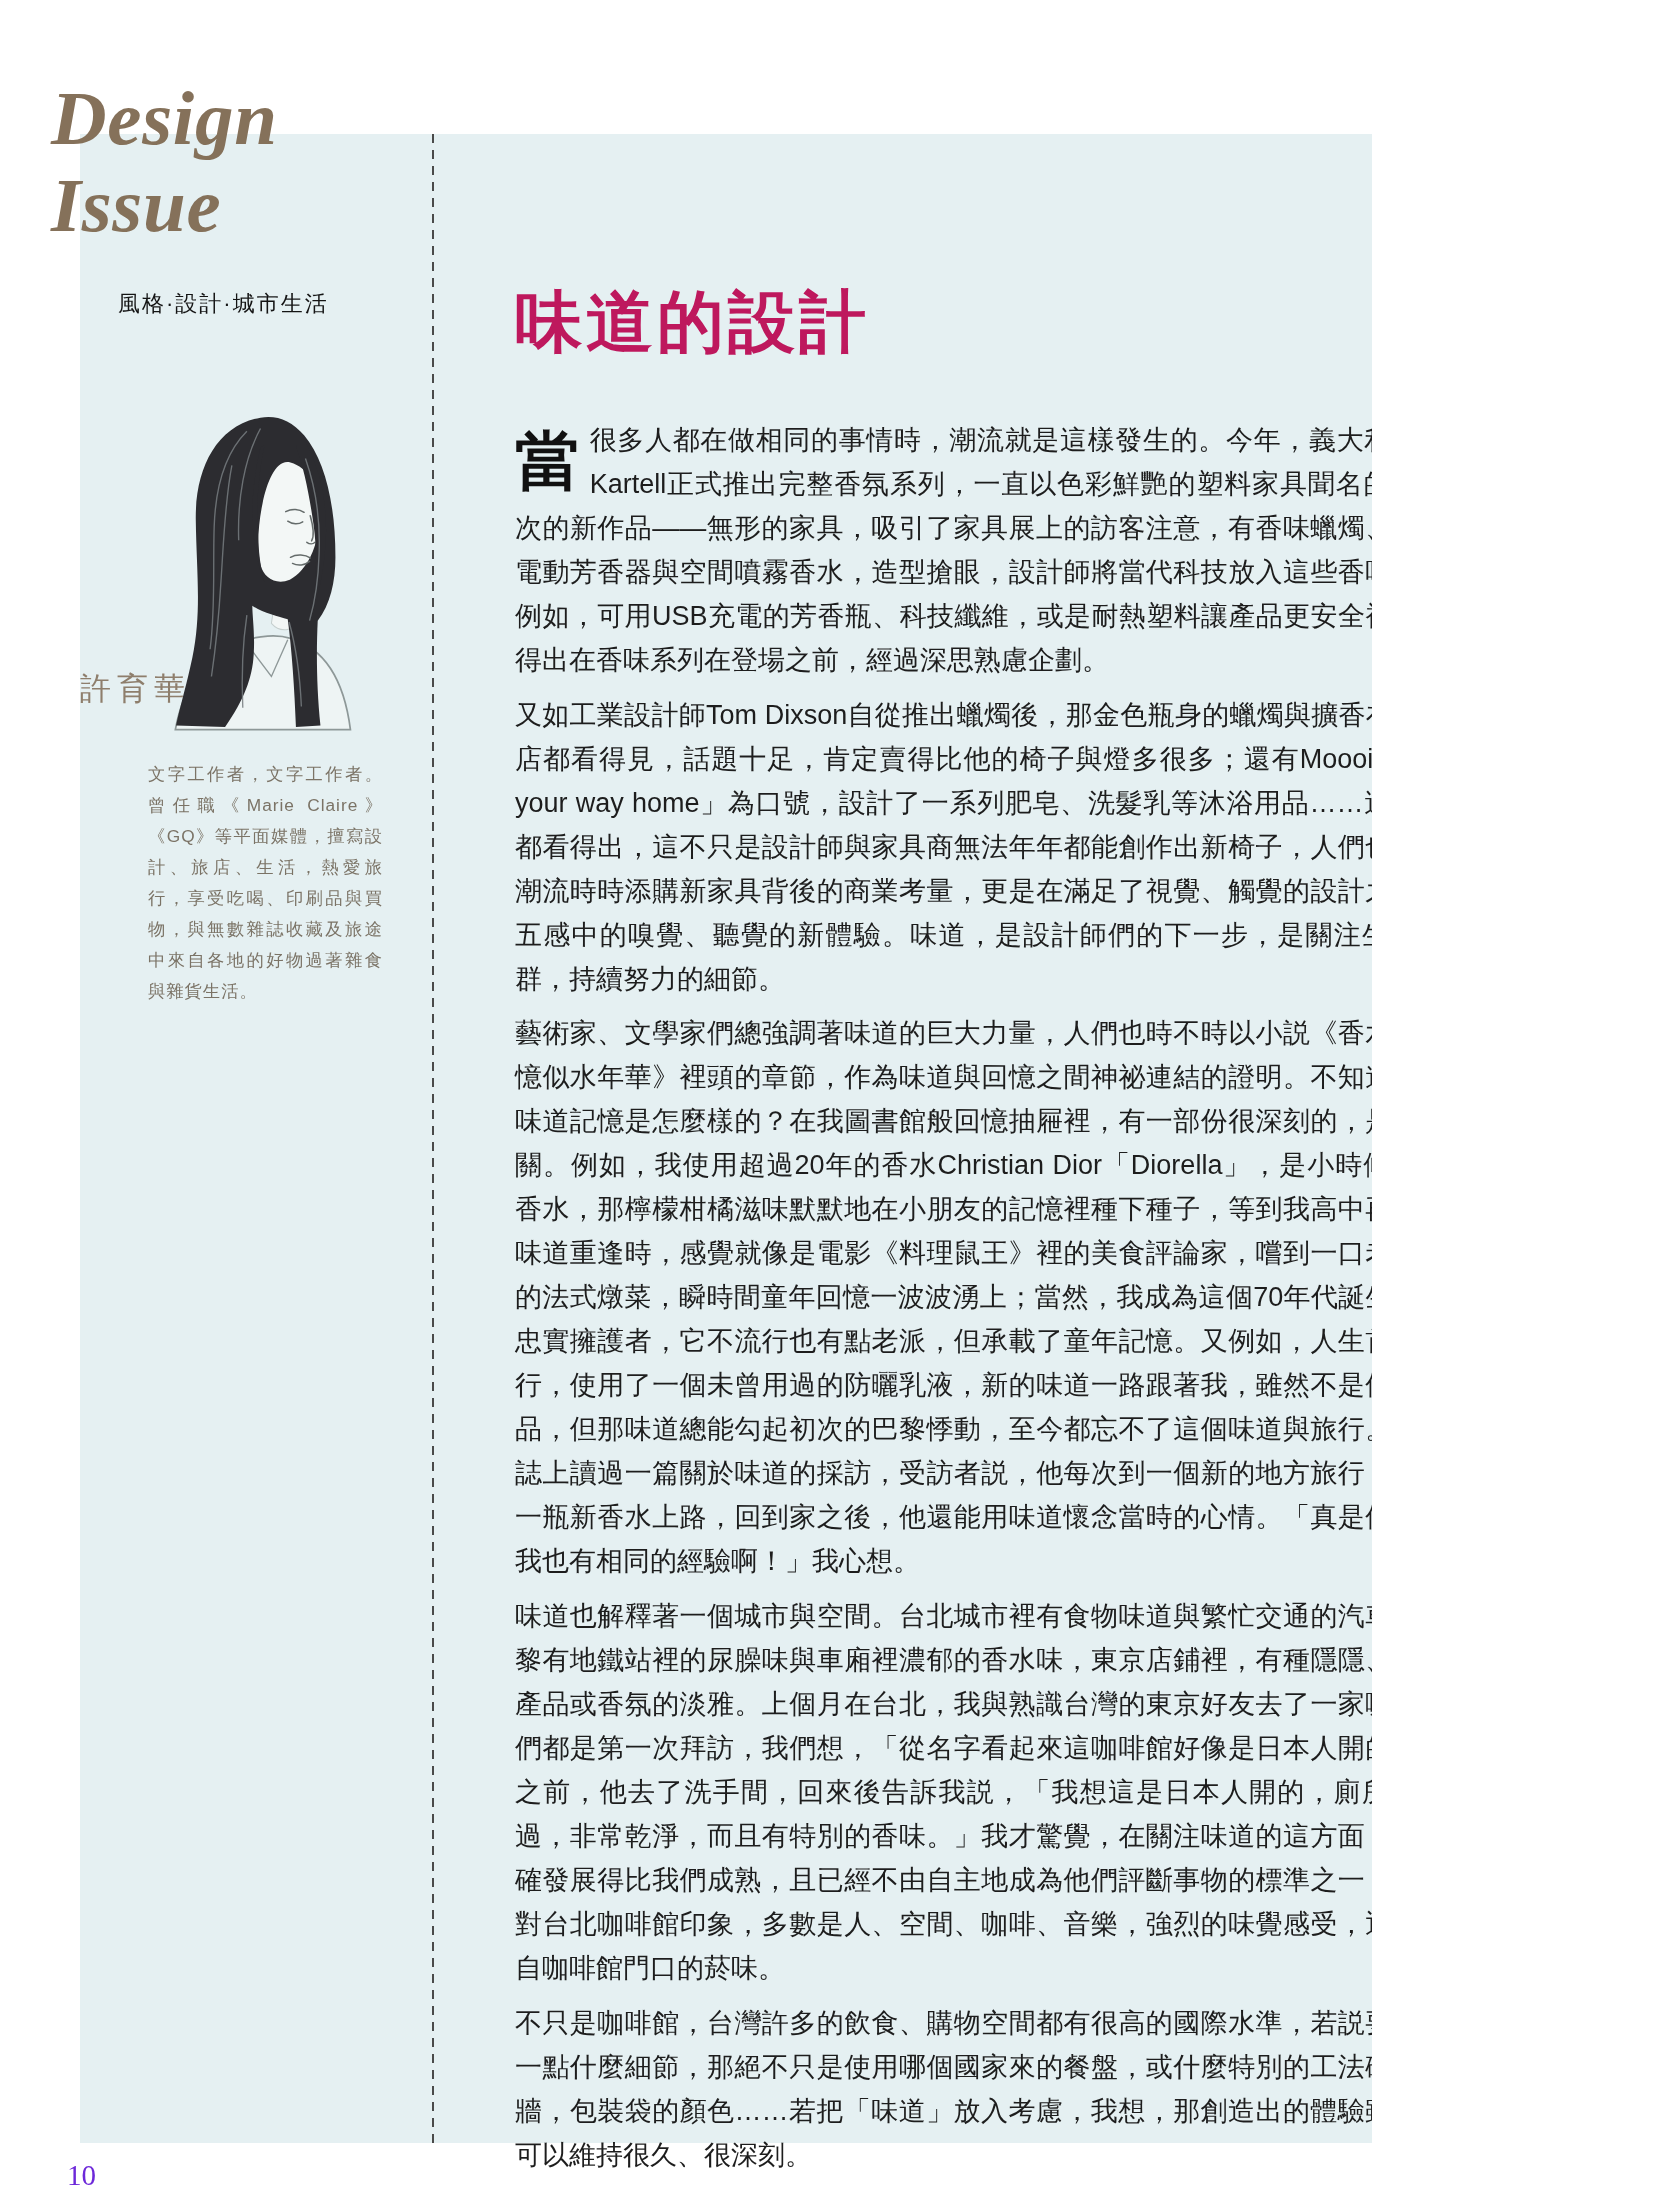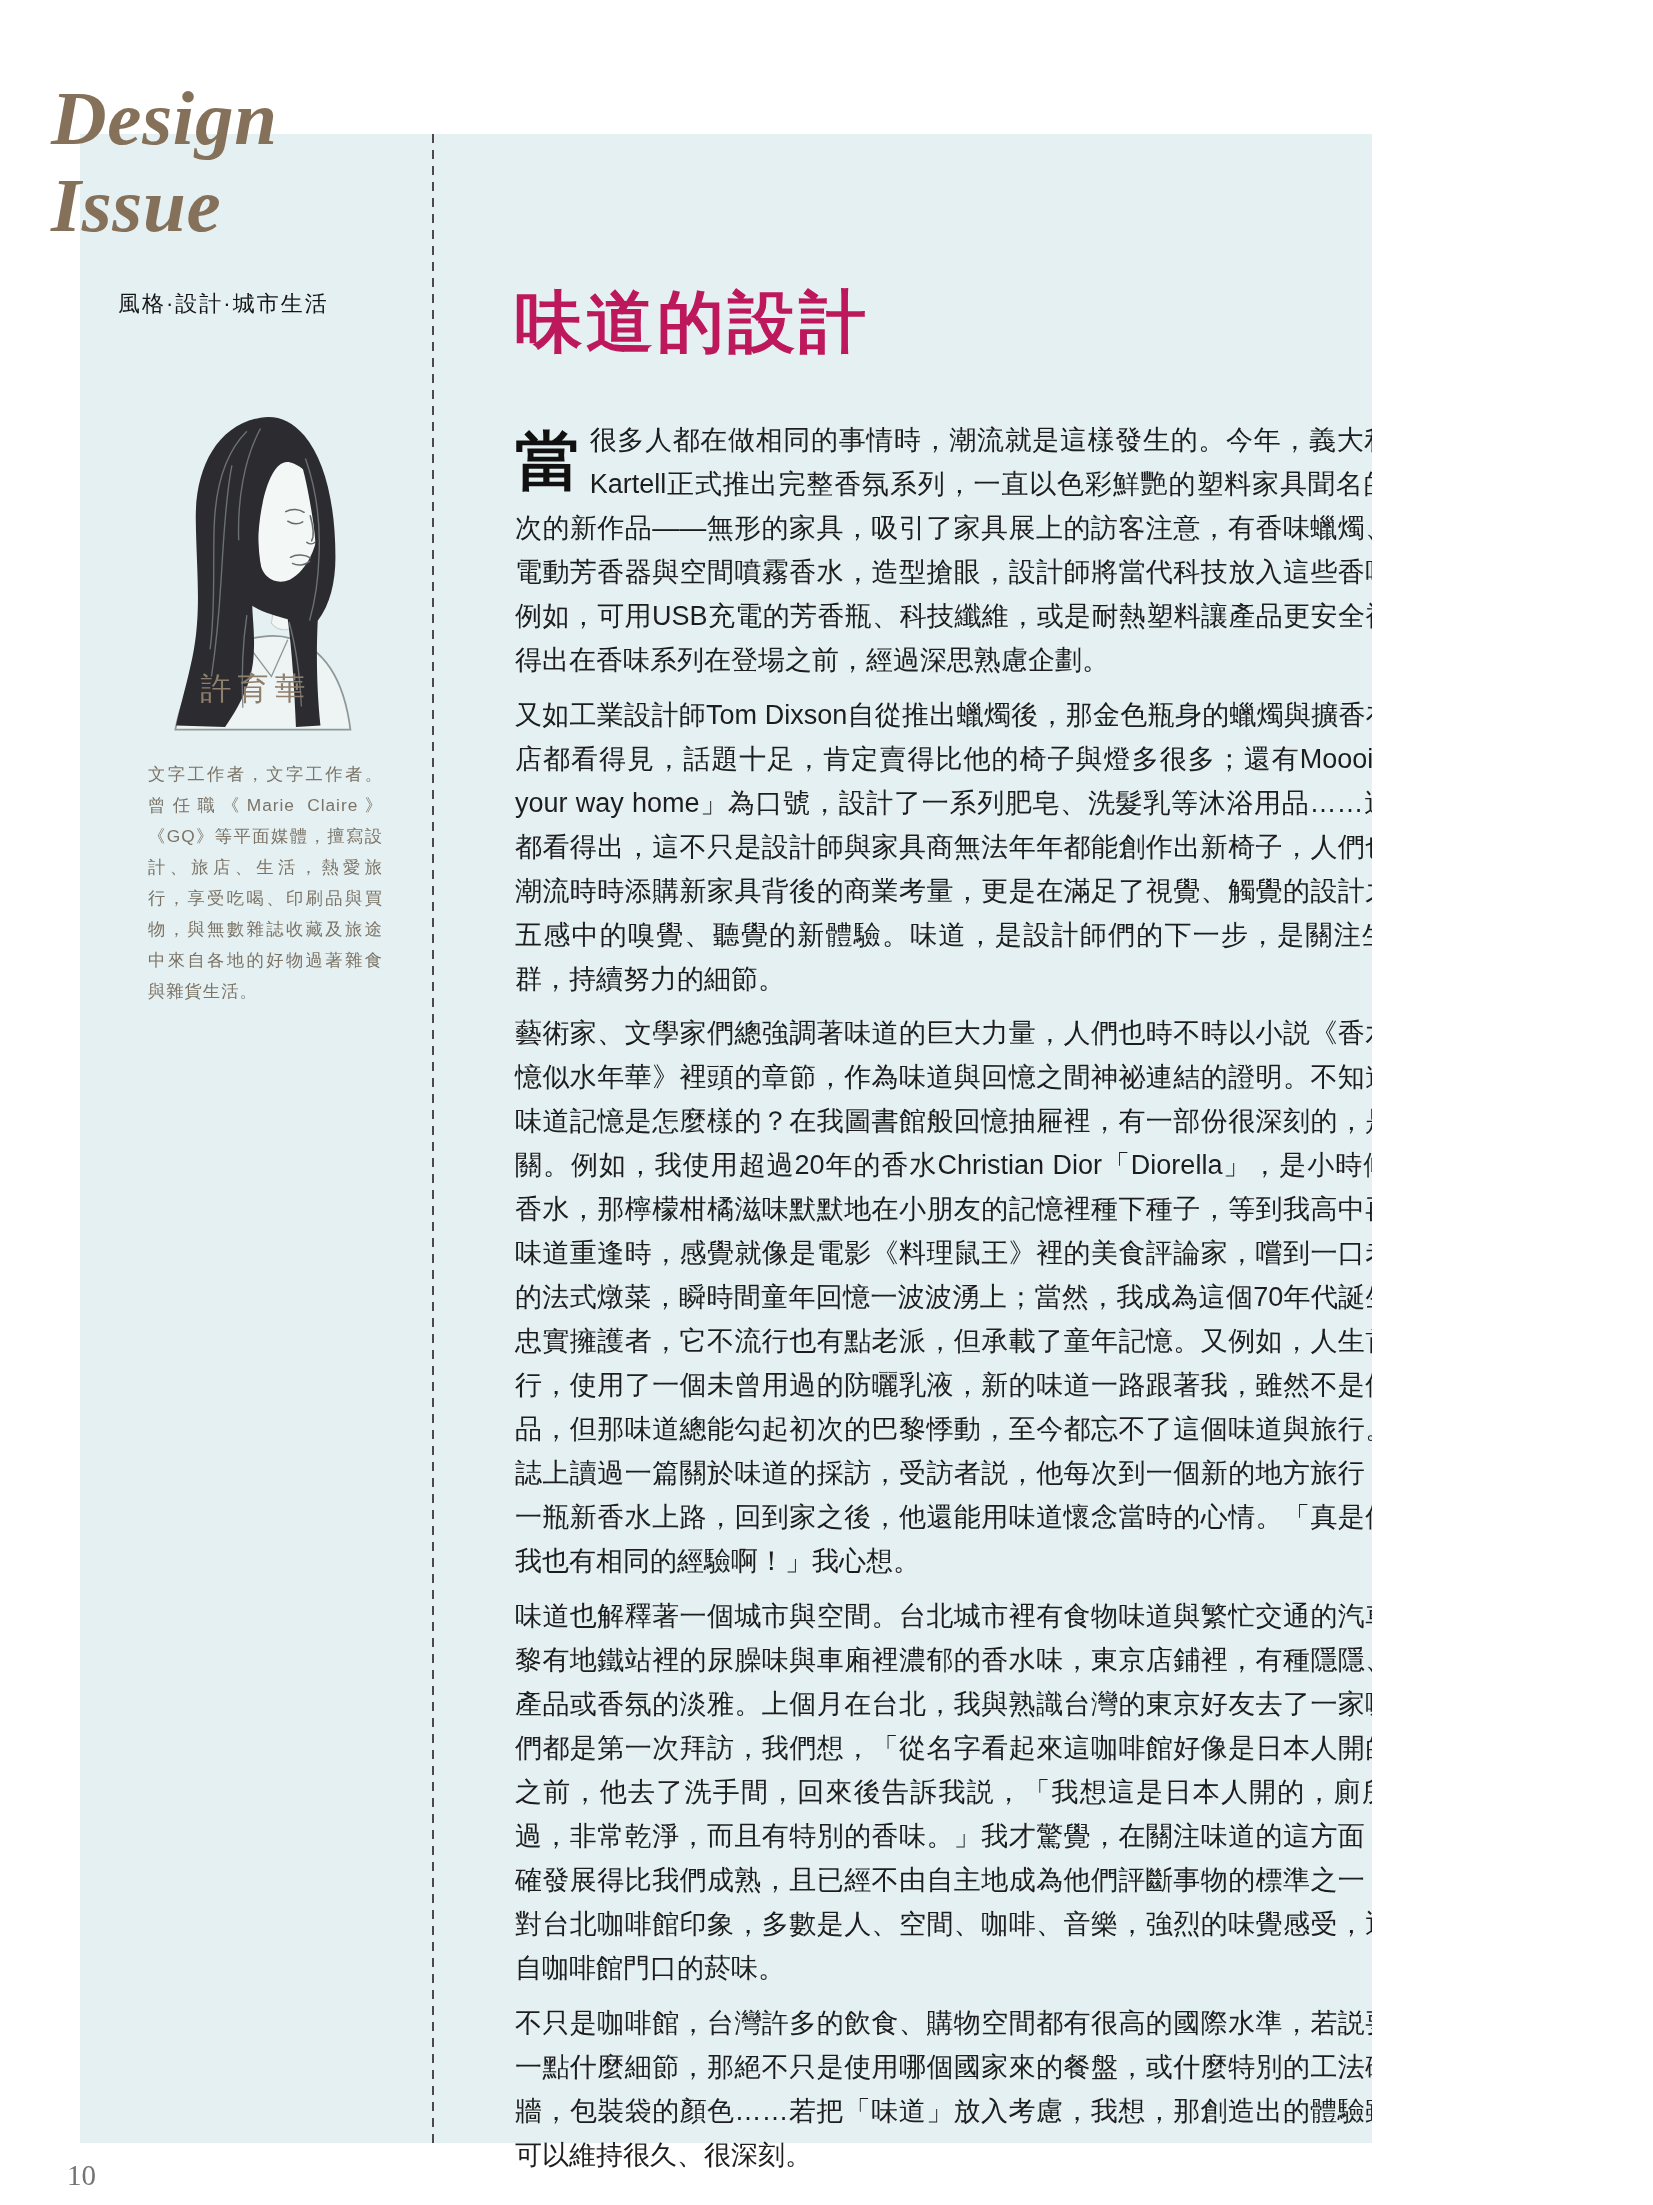--- a/index.html
+++ b/index.html
@@ -45,21 +45,20 @@
   }
   .portrait{
     position:absolute;
     left:137px; top:368px;
     width:247px; height:327px;
   }
   .author-name{
     position:absolute;
     left:80px; top:632px;
     width:352px;
-    text-align:center;
     font-size:31px;
     letter-spacing:6px;
     color:#8e7e6c;
   }
   .author-bio{
     position:absolute;
     left:148px; top:723px;
     width:235px;
     font-size:17.3px;
     line-height:31px;
@@ -95,21 +94,21 @@
     line-height:84px;
     margin:1.3px 10.7px 0 0;
     font-weight:600;
     color:#111;
   }
   .page-number{
     position:absolute;
     left:67px; top:2123px;
     font-family:"Liberation Serif", serif;
     font-size:29px;
-    color:#737373;
+    color:#6d28d9;
   }
 </style>
 </head>
 <body>
 
 <div class="page">
 
   <div class="panel"></div>
 
   <div class="masthead">

